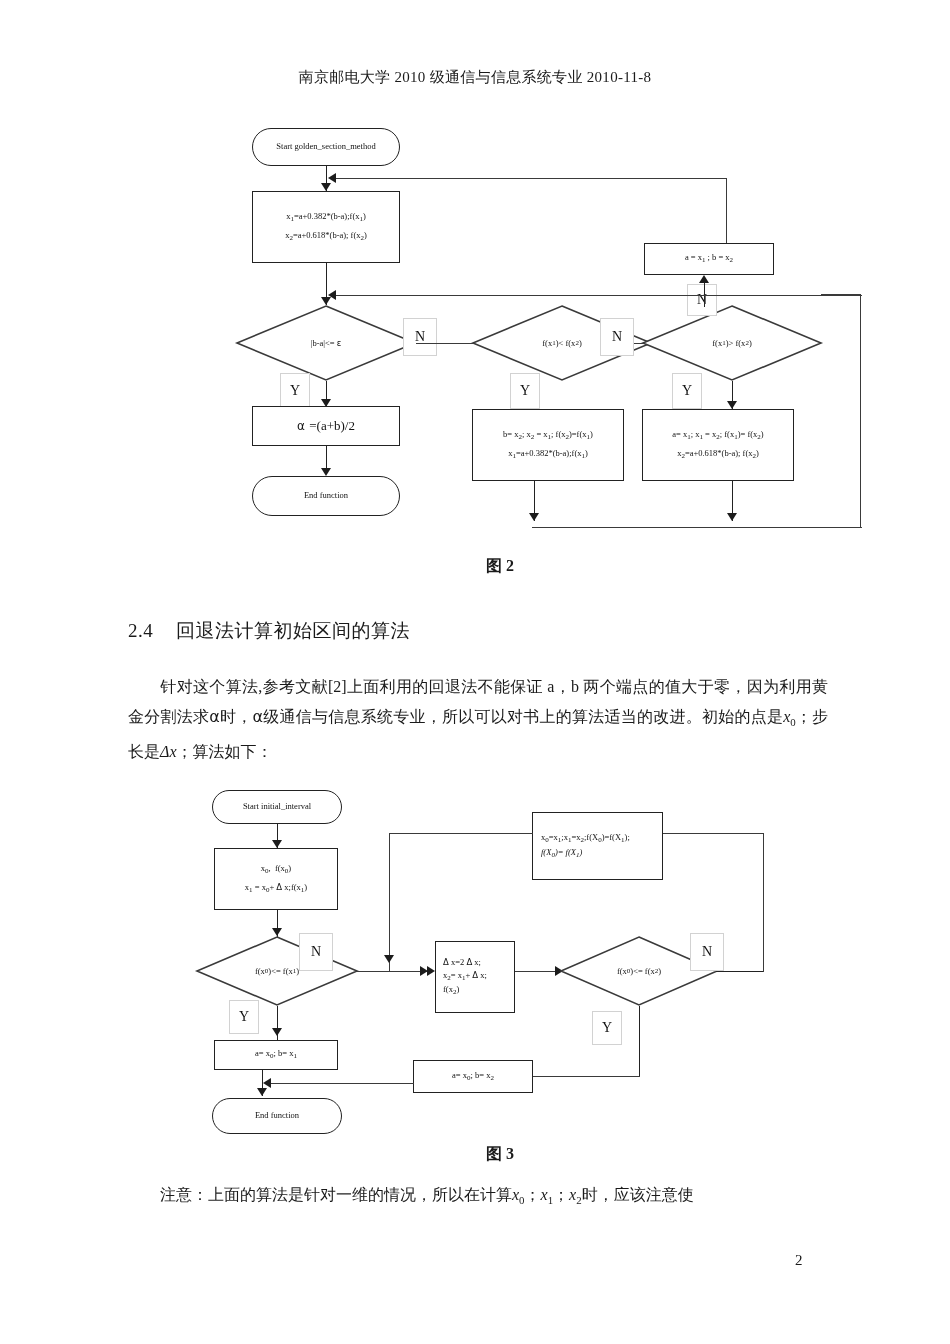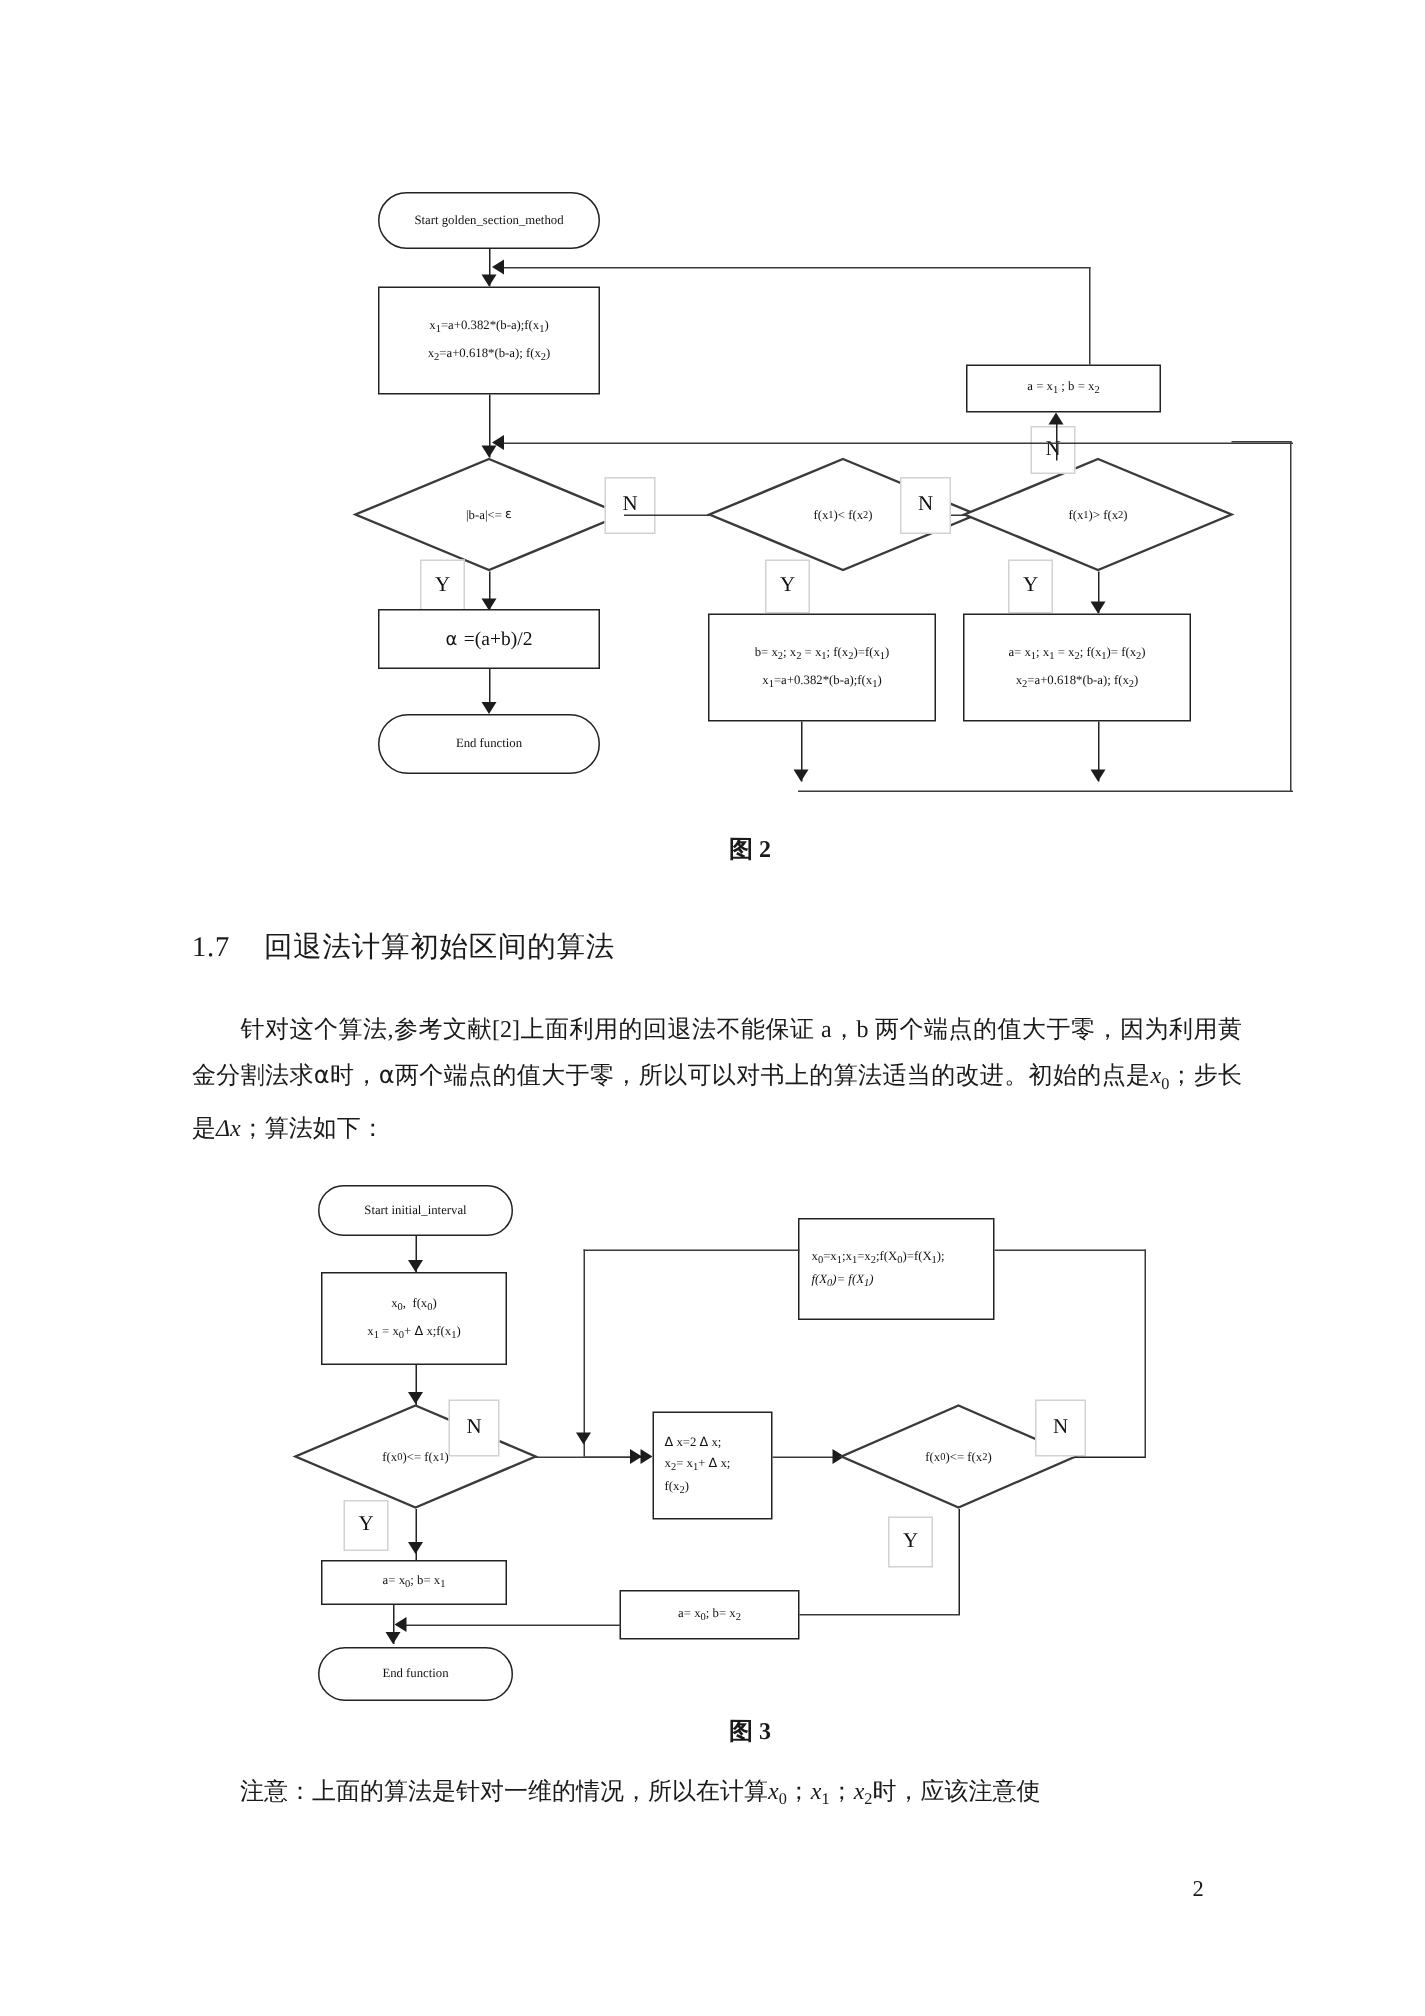--- a/index.html
+++ b/index.html
@@ -55,20 +55,21 @@
 
   .yn{position:absolute;box-sizing:border-box;border:1px solid #d2d2d2;background:#fff;
       display:flex;align-items:center;justify-content:center;
       font-size:14px;color:#111;font-family:"Liberation Serif",serif;}
 </style>
 </head>
 <body>
 
 <div class="page">
 
+  <div class="hdr">南京邮电大学 2010 级通信与信息系统专业 2010-11-8</div>
 
   <div class="fc" style="left:4px;top:0;width:950px;height:560px;">
 
     <div class="node term" style="left:248px;top:128px;width:148px;height:38px;">
       <span class="ln">Start golden_section_method</span>
     </div>
 
     <div class="ln-v thick" style="left:322px;top:166px;height:25px;"></div>
     <div class="ar down" style="left:317px;top:183px;"></div>
 
@@ -179,25 +180,25 @@
 
     <div class="ln-h" style="left:328px;top:295px;width:530px;"></div>
     <div class="ar left" style="left:324px;top:290px;"></div>
   </div>
 
   <div class="caption" style="left:400px;top:556px;">
     <span>图 2</span>
   </div>
 
   <div class="sec-head" style="top:618px;">
-    <span class="num">1.7</span><span>回退法计算初始区间的算法</span>
+    <span class="num">2.4</span><span>回退法计算初始区间的算法</span>
   </div>
 
   <div class="para" style="top:672px;">
-    <span class="ind"></span><span>针对这个算法,参考文献[2]上面利用的回退法不能保证 a，b 两个端点的值大于零，因为</span><span>利用黄金分割法求</span><span class="gk">α</span><span>时，</span><span class="gk">α</span><span>两个端点的值大于零，所以可以对书上的算法适当的改进。初</span><span>始的点是</span><i>x</i><sub>0</sub><span>；步长是</span><i>Δx</i><span>；算法如下：</span>
+    <span class="ind"></span><span>针对这个算法,参考文献[2]上面利用的回退法不能保证 a，b 两个端点的值大于零，因为</span><span>利用黄金分割法求</span><span class="gk">α</span><span>时，</span><span class="gk">α</span><span>级通信与信息系统专业，所以可以对书上的算法适当的改进。初</span><span>始的点是</span><i>x</i><sub>0</sub><span>；步长是</span><i>Δx</i><span>；算法如下：</span>
   </div>
 
   <div class="fc" style="left:0;top:0;width:950px;height:1344px;">
 
     <div class="node term" style="left:212px;top:790px;width:130px;height:34px;">
       <span class="ln">Start initial_interval</span>
     </div>
 
     <div class="ln-v thick" style="left:277px;top:824px;height:24px;"></div>
     <div class="ar down" style="left:272px;top:840px;"></div>

